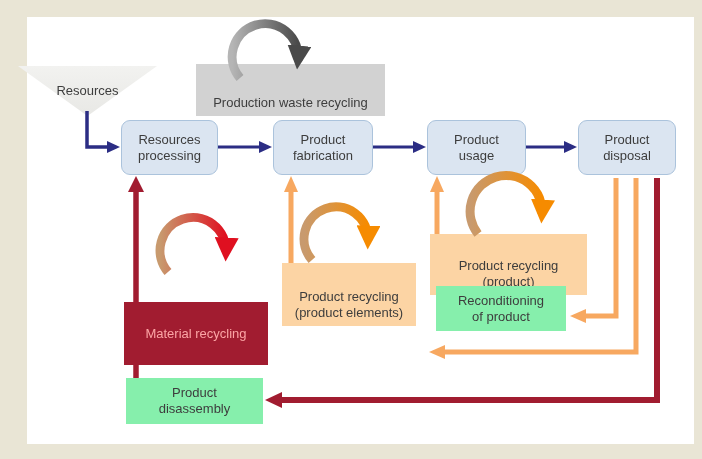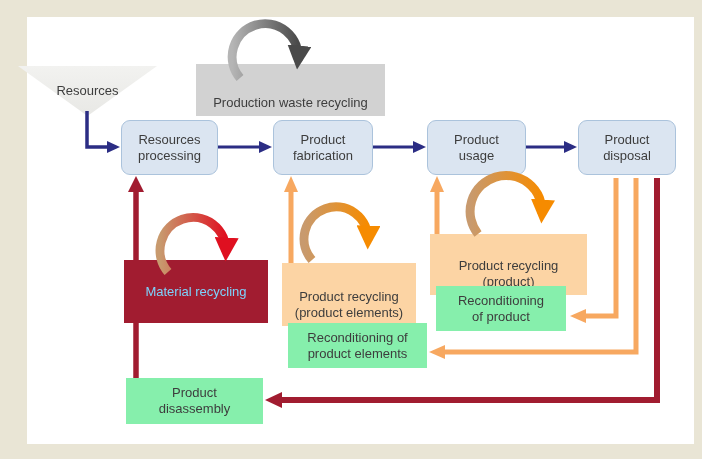--- a/index.html
+++ b/index.html
@@ -35,21 +35,22 @@
     border-radius:9px;
     padding:2px 10px;
   }
   .gray-band{
     background:#d2d2d2;
     justify-content:flex-end;
     padding-bottom:5px;
   }
   .dark-red{
     background:#a11c30;
-    color:#7dd3fc;
+    color:#fca5a5;
+    margin-top:42px;
   }
   .orange-box{
     background:#fcd4a4;
     justify-content:flex-end;
     padding-bottom:5px;
     margin-top:16px;
   }
   .light-gray{
     background:#86efac;
   }
@@ -109,22 +110,20 @@
 
     <div class="box dark-red" style="left:124px;top:260px;width:144px;height:63px;">Material recycling</div>
 
     <div class="box orange-box" style="left:282px;top:247px;width:134px;height:63px;">Product recycling
 (product elements)</div>
     <div class="box orange-box" style="left:430px;top:218px;width:157px;height:61px;">Product recycling
 (product)</div>
 
     <div class="box light-gray" style="left:436px;top:286px;width:130px;height:45px;">Reconditioning
 of product</div>
-    <div class="box light-gray" style="left:288px;top:323px;width:139px;height:45px;">Reconditioning of
-product elements</div>
     <div class="box light-gray" style="left:126px;top:378px;width:137px;height:46px;">Product
 disassembly</div>
   </div>
 
   <svg id="front-layer" class="layer" viewBox="0 0 702 459">
     <defs>
       <linearGradient id="grad-gray" x1="0" y1="0" x2="1" y2="0">
         <stop offset="0" stop-color="#b5b5b5"></stop>
           <stop offset="1" stop-color="#4a4a4a"></stop>
       </linearGradient>

